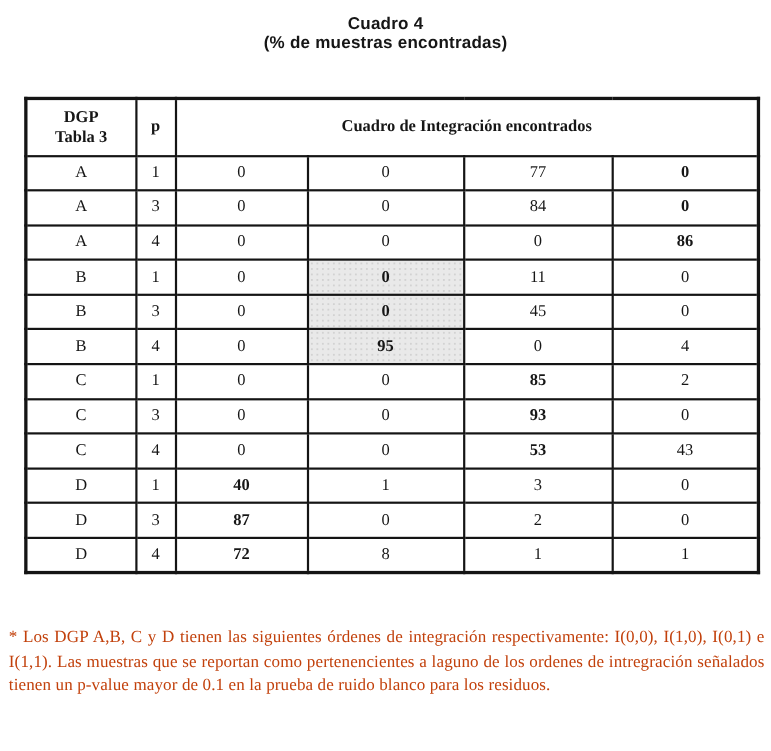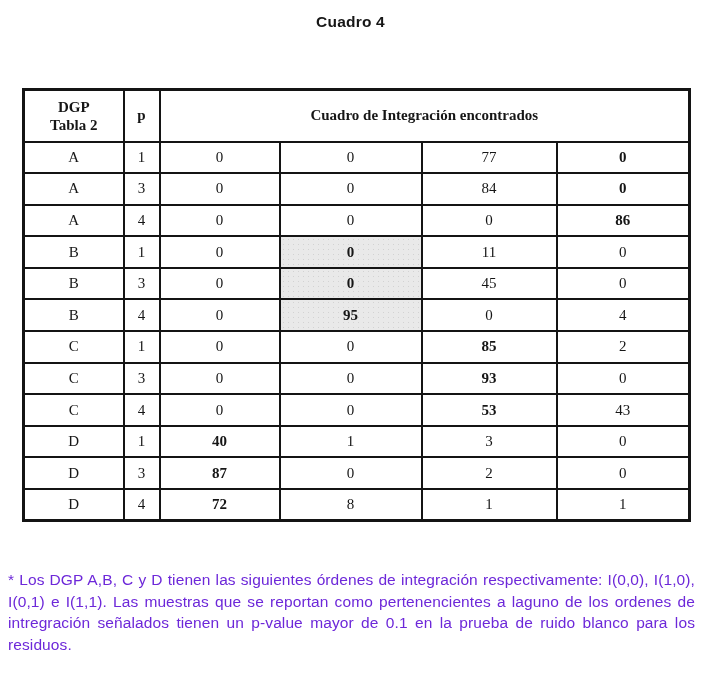--- a/index.html
+++ b/index.html
@@ -60,47 +60,49 @@
   }
   .corner-line { line-height: 18px; }
   .footnote {
     position: absolute;
     left: 8px;
     top: 569px;
     width: 687px;
     font-size: 15.5px;
     line-height: 21.5px;
     text-align: justify;
-    color: #6d28d9;
+    color: #c2410c;
     letter-spacing: 0.1px;
+    font-family: Liberation Serif, serif;
   }
 </style>
 </head>
 <body>
 
 <div class="page">
 
   <div class="title-block">
     <div>Cuadro 4</div>
+    <div>(% de muestras encontradas)</div>
   </div>
 
   <table class="results-table">
     <colgroup>
       <col style="width:100px">
       <col style="width:36px">
       <col style="width:120px">
       <col style="width:142px">
       <col style="width:135px">
       <col style="width:133px">
     </colgroup>
     <thead>
       <tr class="header-row-1">
         <th>
           <div class="corner-line">DGP</div>
-          <div class="corner-line">Tabla 2</div>
+          <div class="corner-line">Tabla 3</div>
         </th>
         <th>p</th>
         <th colspan="4">Cuadro de Integración encontrados</th>
       </tr>
     </thead>
     <tbody>
         <tr>
           <td>A</td>
           <td>1</td>
           <td>0</td>

